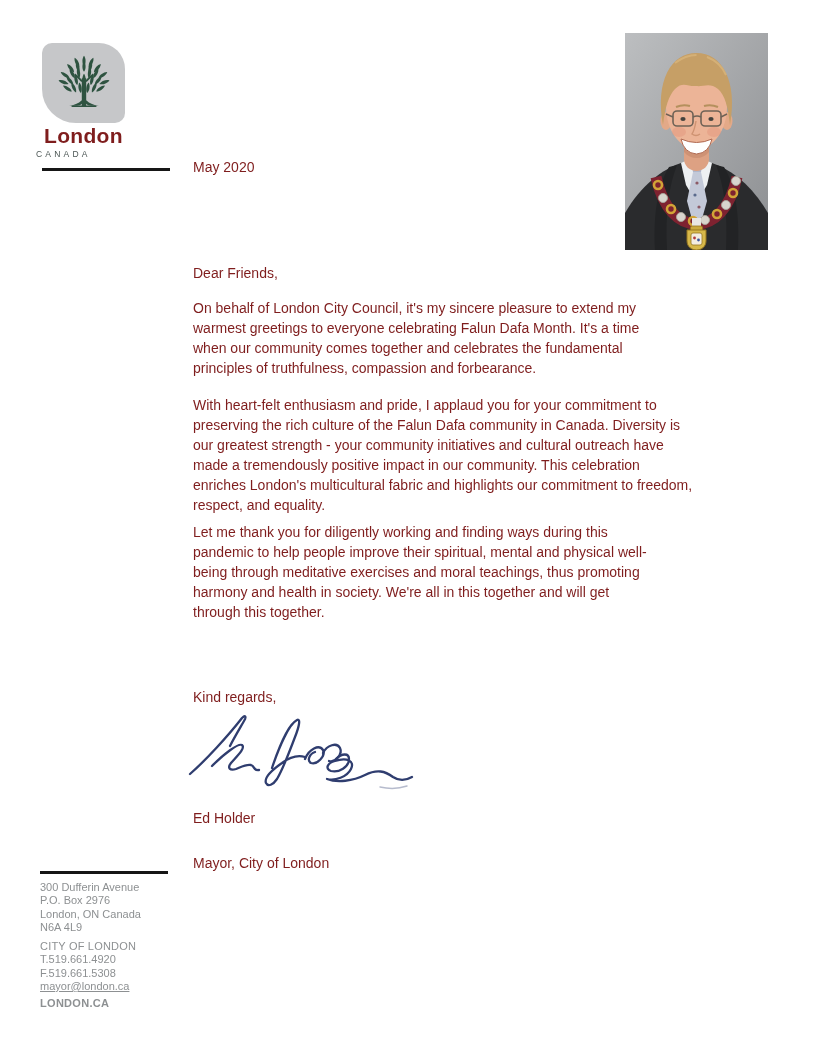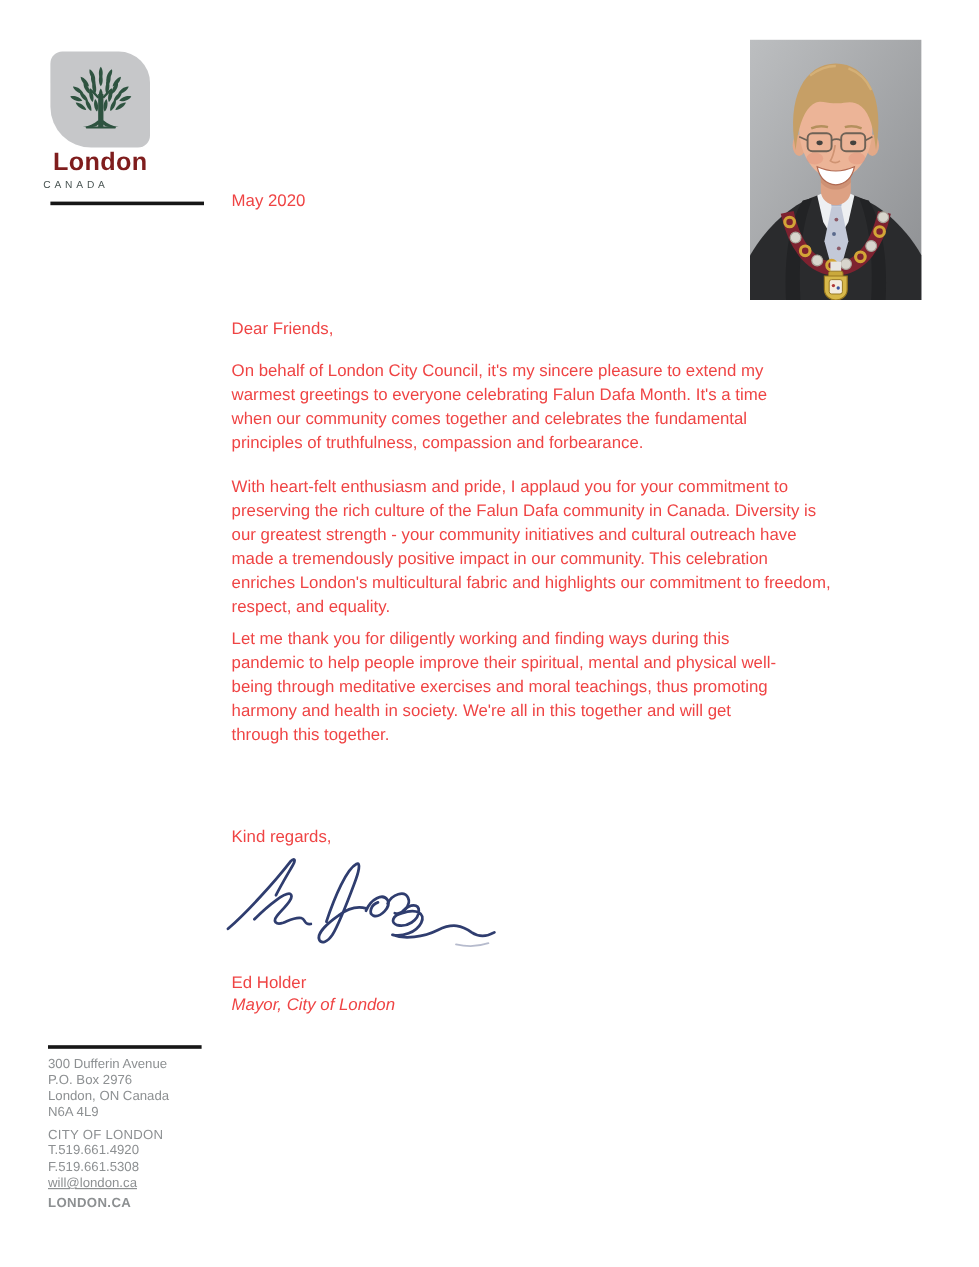--- a/index.html
+++ b/index.html
@@ -35,32 +35,32 @@
   .logo-rule {
     position: absolute; left: 42px; top: 168px;
     width: 128px; height: 3px; background: #161616;
   }
   .photo { position: absolute; left: 625px; top: 33px; width: 143px; height: 217px; }
 
   
   .par {
     position: absolute; left: 193px; margin: 0;
     width: 600px; font-size: 14px; line-height: 19.9px;
-    white-space: pre-line; color: #ef4444;
+    white-space: pre-line; color: #7f1d1d;
   }
   .date        { top: 158px; }
   .salutation  { top: 264px; }
   .p1          { top: 299px; }
   .p2          { top: 396px; }
   .p3          { top: 523px; }
   .p4          { top: 643px; }
   .closing     { top: 688px; }
   .signature   { position: absolute; left: 184px; top: 708px; }
   .signer-name { top: 798px; margin-top: 11px; }
-  .signer-title{ top: 828px; font-style: italic; }
+  .signer-title{ top: 854px; }
 
   
   .footer-rule {
     position: absolute; left: 40px; top: 871px;
     width: 128px; height: 3px; background: #161616;
   }
   .addr {
     position: absolute; left: 40px; top: 881px;
     font-size: 11px; line-height: 13.3px; white-space: pre-line;
     color: #8d9092;
@@ -234,17 +234,17 @@
 
   <div class="footer-rule"></div>
   <div class="addr">300 Dufferin Avenue
 P.O. Box 2976
 London, ON Canada
 N6A 4L9</div>
   <div class="contact">
     <div class="org">CITY OF LONDON</div>
     <div>T.519.661.4920</div>
     <div>F.519.661.5308</div>
-    <a class="email">will@london.ca</a>
+    <a class="email">mayor@london.ca</a>
   </div>
   <div class="site">LONDON.CA</div>
 
 </div>
 
 </body></html>

